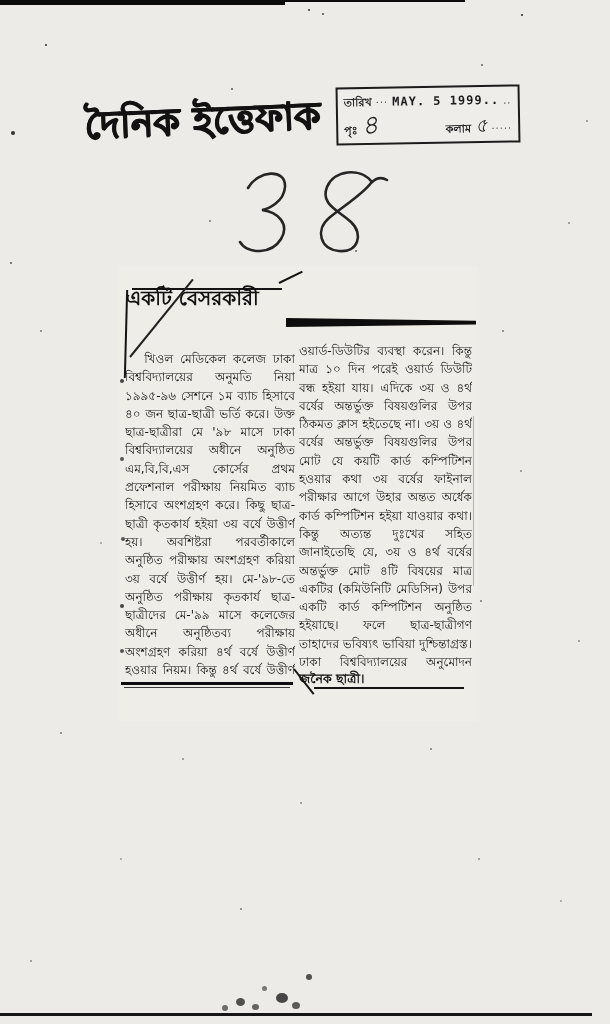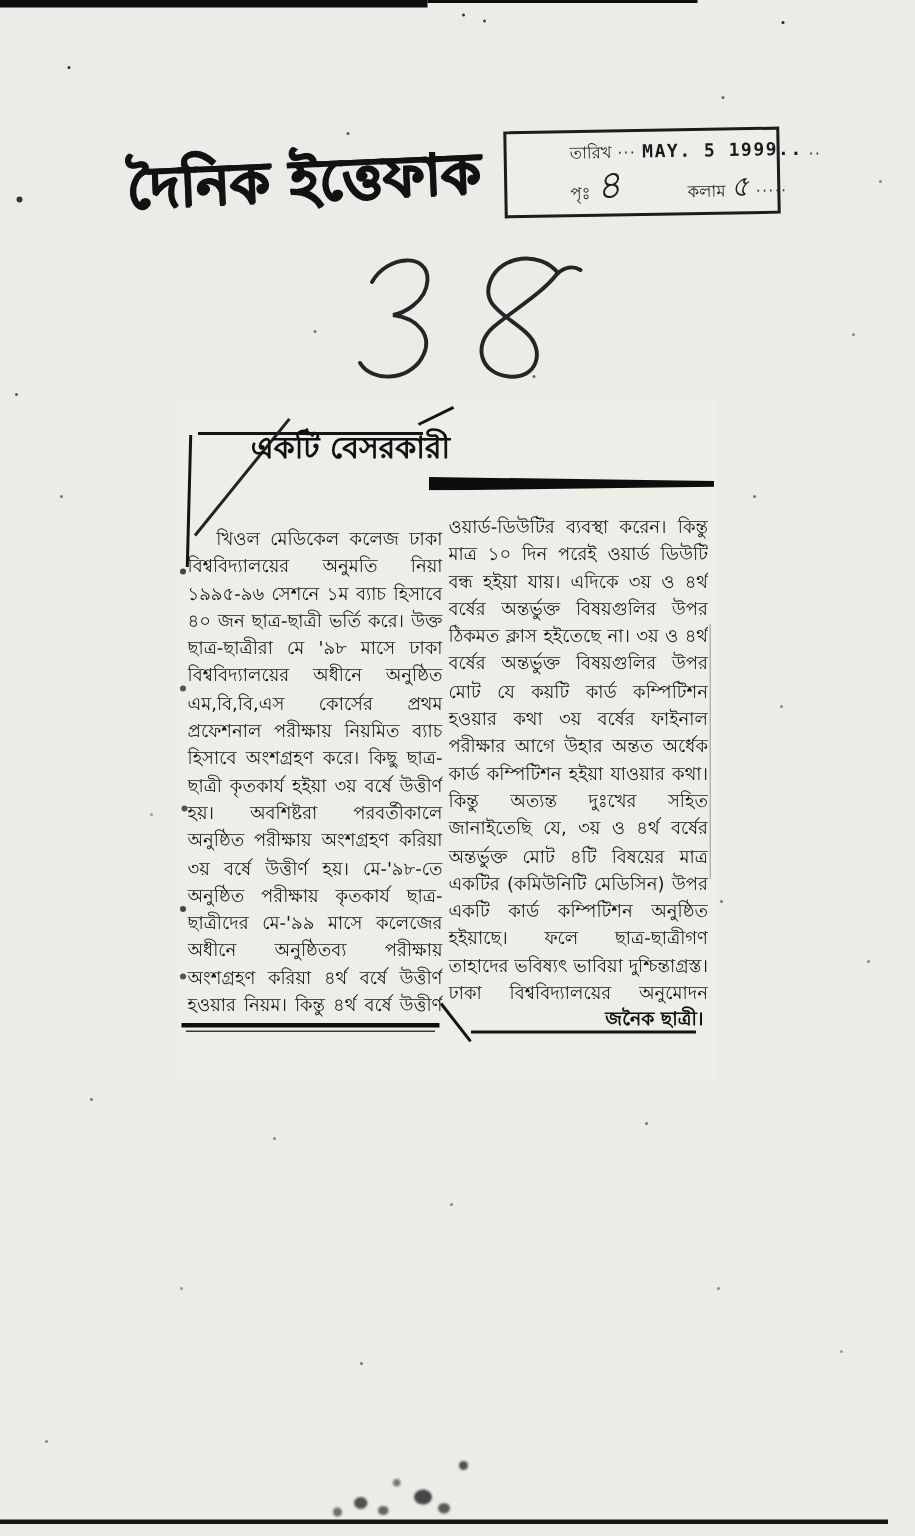--- a/index.html
+++ b/index.html
@@ -21,57 +21,57 @@
     text-shadow:1px 0 0 #121212, 0 1px 0 #121212;
   }
 
   
   .stamp-box{
     position:absolute;left:336px;top:86px;width:184px;height:58px;
     border:2px solid #1c1c1c;transform:rotate(-1deg);
     padding:5px 6px 3px 6px;box-sizing:border-box;background:rgba(255,255,255,0.12);
   }
   .stamp-row{display:flex;align-items:baseline;gap:4px;white-space:nowrap;}
-  .stamp-label{font-size:11px;font-weight:normal;color:#222;margin-left:36px;}
+  .stamp-label{font-size:11px;font-weight:bold;color:#222;}
   .stamp-dots{font-size:10px;letter-spacing:1px;color:#333;}
   .stamp-date{font-family:"DejaVu Sans Mono",monospace;font-size:12px;font-weight:bold;letter-spacing:1px;color:#1b1b1b;}
   .stamp-row2{margin-top:2px;}
   .hand-num{font-style:italic;color:#1d1d1d;font-weight:normal;}
   .hand-page{font-size:26px;display:inline-block;transform:rotate(-8deg);line-height:20px;}
   .hand-col{font-size:19px;display:inline-block;transform:rotate(-4deg);line-height:18px;}
   .stamp-spacer{flex:1;}
 
   
   .scan-number{position:absolute;left:230px;top:162px;width:165px;height:110px;}
   .sr-only{position:absolute;width:1px;height:1px;overflow:hidden;clip:rect(0 0 0 0);white-space:nowrap;}
 
   
   .clipping{position:absolute;left:118px;top:266px;width:360px;height:455px;background:#efede8;}
   .hl-topline{position:absolute;left:14px;top:22px;width:150px;height:2px;background:#141414;}
   .hl-tick{position:absolute;left:161px;top:16px;width:26px;height:2px;background:#141414;transform:rotate(-26deg);transform-origin:left center;}
   .hl-leftline{position:absolute;left:7px;top:24px;width:2px;height:88px;background:#141414;transform:rotate(1.5deg);}
   .hl-slash{position:absolute;left:12px;top:90px;width:100px;height:2px;background:#222;transform:rotate(-51deg);transform-origin:left center;}
   .headline{
-    position:absolute;left:8px;top:22px;width:174px;text-align:right;
+    position:absolute;left:8px;top:22px;width:174px;text-align:left;
     font-weight:bold;color:#111;
   }
   .headline .hl-line{font-size:20px;line-height:21px;white-space:nowrap;}
   .col2-bar{
     position:absolute;left:168px;top:52px;width:190px;height:9px;background:#0d0d0d;
     clip-path:polygon(0 0,100% 30%,100% 72%,0 100%);
   }
   .body-col{
     font-size:12px;line-height:18.3px;text-align:justify;color:#161616;
     overflow:hidden;position:absolute;
     font-family:"DejaVu Sans",sans-serif;
   }
   .col1{left:7px;top:84px;width:170px;height:330px;text-indent:1.6em;}
   .col2{left:181px;top:76px;width:173px;height:330px;}
   .signature{
-    position:absolute;left:181px;top:404px;width:170px;text-align:right;
+    position:absolute;left:181px;top:404px;width:170px;text-align:left;
     font-size:12.5px;font-weight:bold;color:#111;
   }
   .sig-underline{position:absolute;left:196px;top:421px;width:150px;height:2px;background:#141414;}
   .sig-slash{position:absolute;left:176px;top:402px;width:32px;height:2px;background:#141414;transform:rotate(52deg);transform-origin:left center;}
   .col1-bottomline{position:absolute;left:3px;top:416px;width:172px;height:3px;background:#0e0e0e;}
   .col1-bottomline2{position:absolute;left:6px;top:421px;width:166px;height:1px;background:#3a3a3a;}
   .torn-right{position:absolute;left:355px;top:150px;width:1px;height:170px;background:#b7b3ab;}
 
   
   .specks{

